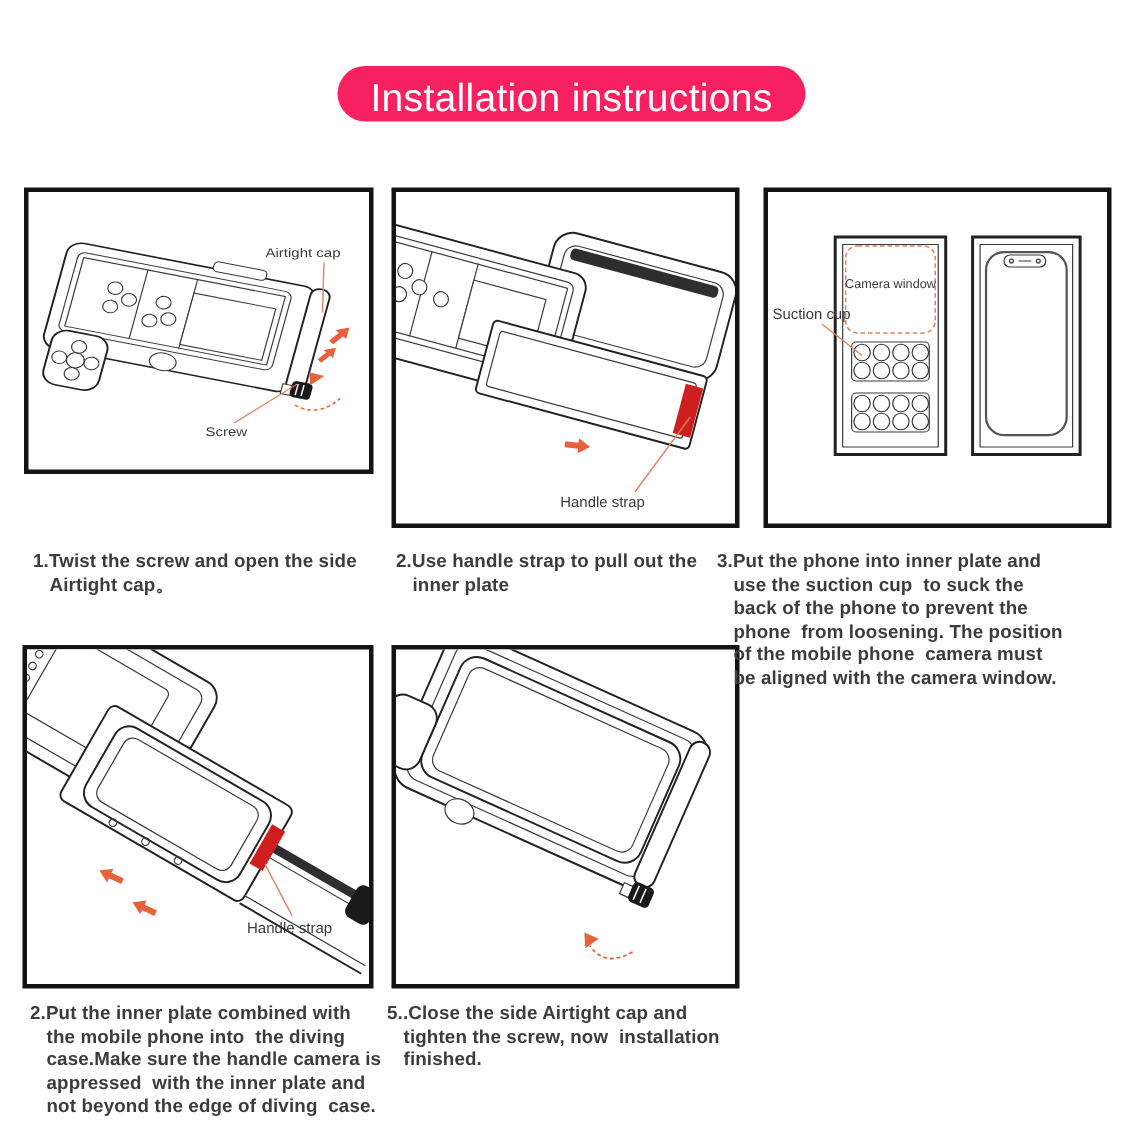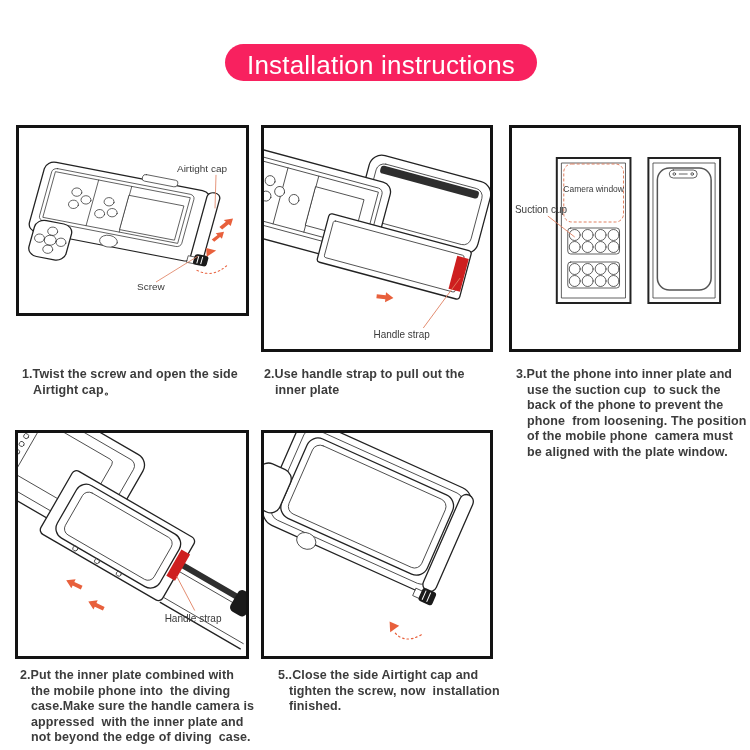--- a/index.html
+++ b/index.html
@@ -32,23 +32,23 @@
   .p4{left:15px;top:430px;width:234px;height:229px}
   .p5{left:261px;top:430px;width:232px;height:229px}
   .caption{
     position:absolute;font-size:12.5px;line-height:15.5px;color:var(--caption);
     letter-spacing:0.1px;
   }
   .caption span{display:block;white-space:pre;font-weight:bold;}
   .caption span + span{padding-left:11px;}
   .c1{left:22px;top:367px}
   .c2{left:264px;top:367px}
-  .c3{left:516px;top:367px}
+  .c3{left:478px;top:367px}
   .c4{left:20px;top:668px}
-  .c5{left:278px;top:668px}
+  .c5{left:258px;top:668px}
   svg.art{display:block;width:100%;height:100%;}
   
   .ln{fill:none;stroke:var(--ink);stroke-width:1.3;stroke-linejoin:round;stroke-linecap:round;}
   .ln2{fill:none;stroke:#3a3a3a;stroke-width:0.8;stroke-linejoin:round;stroke-linecap:round;}
   .w{fill:#fff;}
   .arrow{fill:var(--arrow-orange);stroke:none;}
   .dash{fill:none;stroke:var(--arrow-orange);stroke-width:1.2;stroke-dasharray:1.5 3;stroke-linecap:round;}
   .leader{stroke:var(--leader-salmon);stroke-width:0.9;}
   .strap{fill:var(--strap-red);stroke:none;}
   .camdash{fill:#fff;stroke:var(--leader-salmon);stroke-width:1;stroke-dasharray:3 2;}
@@ -256,21 +256,21 @@
   <span>2.Use handle strap to pull out the</span>
   <span>inner plate</span>
 </div>
 
 <div class="caption c3">
   <span>3.Put the phone into inner plate and</span>
   <span>use the suction cup  to suck the</span>
   <span>back of the phone to prevent the</span>
   <span>phone  from loosening. The position</span>
   <span>of the mobile phone  camera must</span>
-  <span>be aligned with the plate window.</span>
+  <span>be aligned with the camera window.</span>
 </div>
 
 <div class="caption c4">
   <span>2.Put the inner plate combined with</span>
   <span>the mobile phone into  the diving</span>
   <span>case.Make sure the handle camera is</span>
   <span>appressed  with the inner plate and</span>
   <span>not beyond the edge of diving  case.</span>
 </div>
 

